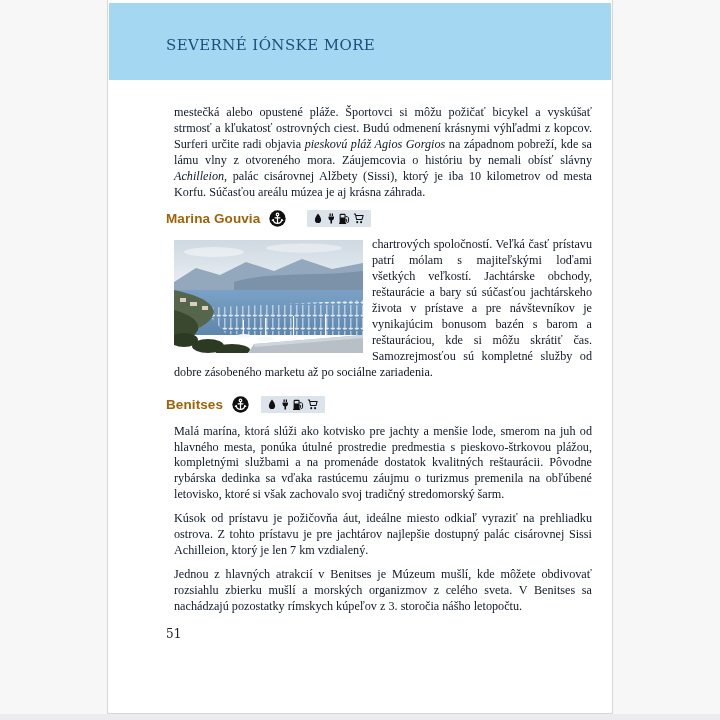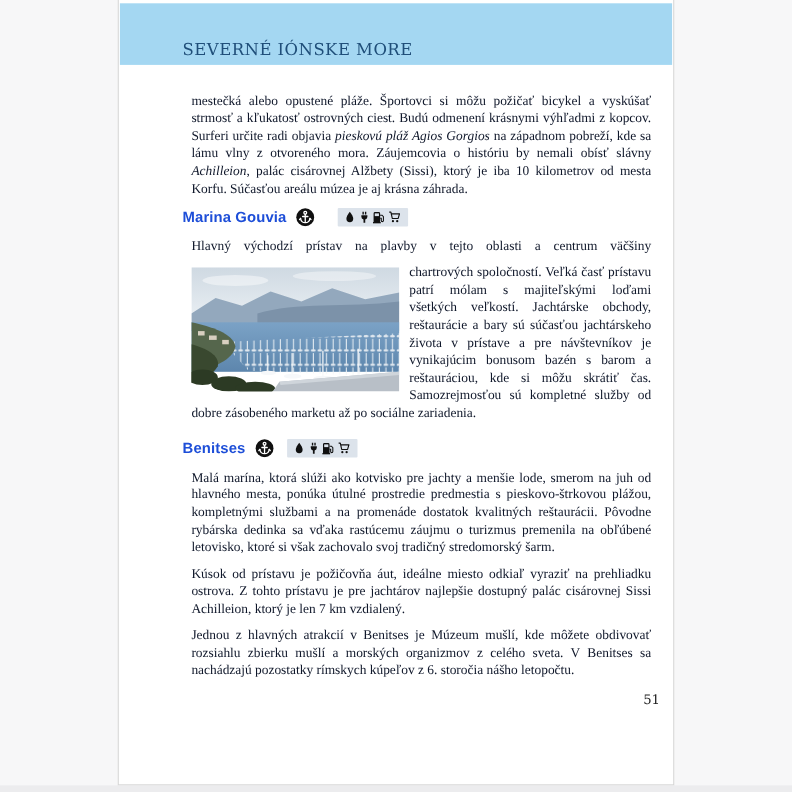--- a/index.html
+++ b/index.html
@@ -6,44 +6,44 @@
   body{
     width:720px;height:720px;position:relative;overflow:hidden;
     background:#f7f7f8;
     font-family:"DejaVu Serif",serif;
   }
   .below-strip{position:absolute;left:0;top:714px;width:720px;height:6px;background:#ececee}
   .page{
     position:absolute;left:107px;top:-8px;width:506px;height:722px;
     background:#ffffff;border:1px solid #d6d6d6;box-sizing:border-box;overflow:hidden;
   }
-  .band{height:56px;background:#a4d7f2;margin:10px 1px 0 1px}
+  .band{height:77px;background:#a4d7f2;margin:10px 1px 0 1px}
   .band-title{
     padding:33px 0 0 57px;font-size:15px;color:#1f4e79;letter-spacing:.4px;
     font-family:"DejaVu Serif",serif;
   }
   .content{padding:12px 12px 0 58px}
   .body-text{
     font-size:12.2px;line-height:15.9px;color:#0f172a;text-align:justify;margin:8px;
     font-family:Liberation Serif, serif;
   }
   .intro{margin-top:13px}
   .it{font-style:italic}
   .jline{text-align-last:justify}
   .heading-row{display:flex;align-items:center;margin:9px 0 10px;height:18px}
-  .sec-heading{font:bold 13.5px "Liberation Sans",sans-serif;color:#1d4ed8;letter-spacing:.1px}
+  .sec-heading{font:bold 13.5px "Liberation Sans",sans-serif;color:#a16207;letter-spacing:.1px}
   .anchor-badge{margin-left:9px;display:inline-flex;align-items:center}
   .amenity-chip{
     margin-left:21px;background:#dce3eb;display:inline-flex;align-items:center;
     gap:1px;padding:2px 5px;border-radius:1px;height:13px;
   }
   .amenity-chip svg{display:block}
   .photo{float:left;width:189px;height:113px;margin:3px 9px 2px 0;display:block}
   .photo svg{display:block}
-  .page-number{text-align:right;font-size:12px;color:#222;margin-top:12px}
+  .page-number{text-align:left;font-size:12px;color:#222;margin-top:12px}
   .clearfix::after{content:"";display:block;clear:both}
 </style>
 </head>
 <body>
 
 <div class="below-strip"></div>
 
 <div class="page">
 
   <div class="band">
@@ -91,21 +91,20 @@
         <span>
             <svg viewBox="0 0 24 24" width="14" height="13">
               <path fill="none" stroke="#101010" stroke-width="1.9" stroke-linejoin="round" d="M2.5 3.5h2.8L7.6 14h9.9l2.2-7.6H6.2"></path>
               <circle cx="8.7" cy="18.7" r="1.9" fill="#101010"></circle>
               <circle cx="15.9" cy="18.7" r="1.9" fill="#101010"></circle>
             </svg>
           </span>
       </span>
     </div>
 
-    <p class="body-text jline">Hlavný východzí prístav na plavby v tejto oblasti a centrum väčšiny</p>
 
     <div class="body-text clearfix">
       <span class="photo">
         <svg viewBox="0 0 189 113" width="189" height="113" preserveAspectRatio="none">
           <defs>
             <linearGradient id="sky" x1="0" y1="0" x2="0" y2="1">
               <stop offset="0" stop-color="#cfd9e2"></stop>
                 <stop offset="1" stop-color="#ecf1f5"></stop>
             </linearGradient>
             <linearGradient id="water" x1="0" y1="0" x2="0" y2="1">
@@ -192,18 +191,18 @@
               <path fill="none" stroke="#101010" stroke-width="1.9" stroke-linejoin="round" d="M2.5 3.5h2.8L7.6 14h9.9l2.2-7.6H6.2"></path>
               <circle cx="8.7" cy="18.7" r="1.9" fill="#101010"></circle>
               <circle cx="15.9" cy="18.7" r="1.9" fill="#101010"></circle>
             </svg>
           </span>
       </span>
     </div>
 
     <p class="body-text">Malá marína, ktorá slúži ako kotvisko pre jachty a menšie lode, smerom na juh od hlavného mesta, ponúka útulné prostredie predmestia s pieskovo-štrkovou plážou, kompletnými službami a na promenáde dostatok kvalitných reštaurácii. Pôvodne rybárska dedinka sa vďaka rastúcemu záujmu o turizmus premenila na obľúbené letovisko, ktoré si však zachovalo svoj tradičný stredomorský šarm.</p>
     <p class="body-text">Kúsok od prístavu je požičovňa áut, ideálne miesto odkiaľ vyraziť na prehliadku ostrova. Z tohto prístavu je pre jachtárov najlepšie dostupný palác cisárovnej Sissi Achilleion, ktorý je len 7 km vzdialený.</p>
-    <p class="body-text">Jednou z hlavných atrakcií v Benitses je Múzeum mušlí, kde môžete obdivovať rozsiahlu zbierku mušlí a morských organizmov z celého sveta. V Benitses sa nachádzajú pozostatky rímskych kúpeľov z 6. storočia nášho letopočtu.</p>
+    <p class="body-text">Jednou z hlavných atrakcií v Benitses je Múzeum mušlí, kde môžete obdivovať rozsiahlu zbierku mušlí a morských organizmov z celého sveta. V Benitses sa nachádzajú pozostatky rímskych kúpeľov z 3. storočia nášho letopočtu.</p>
 
     <div class="page-number">51</div>
 
   </div>
 </div>
 
 </body></html>

